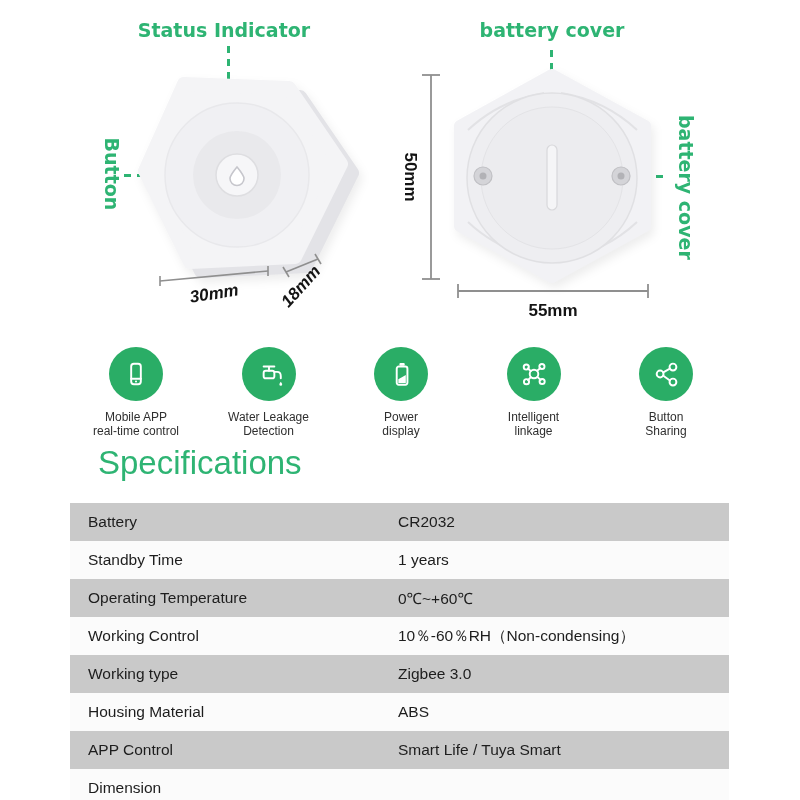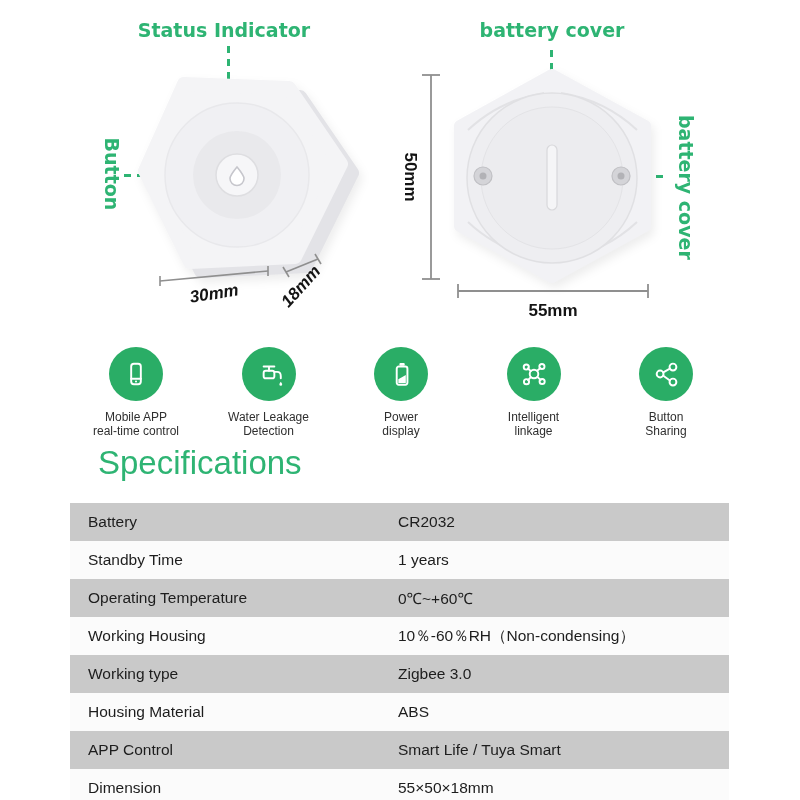--- a/index.html
+++ b/index.html
@@ -206,34 +206,33 @@
     </div>
     <div class="spec-row">
       <div class="spec-label">Standby Time</div>
       <div class="spec-value">1 years</div>
     </div>
     <div class="spec-row">
       <div class="spec-label">Operating Temperature</div>
       <div class="spec-value">0℃~+60℃</div>
     </div>
     <div class="spec-row">
-      <div class="spec-label">Working Housing</div>
+      <div class="spec-label">Working Control</div>
       <div class="spec-value">10％-60％RH（Non-condensing）</div>
     </div>
     <div class="spec-row">
       <div class="spec-label">Working type</div>
       <div class="spec-value">Zigbee 3.0</div>
     </div>
     <div class="spec-row">
       <div class="spec-label">Housing Material</div>
       <div class="spec-value">ABS</div>
     </div>
     <div class="spec-row">
       <div class="spec-label">APP Control</div>
       <div class="spec-value">Smart Life / Tuya Smart</div>
     </div>
     <div class="spec-row">
       <div class="spec-label">Dimension</div>
-      <div class="spec-value">55×50×18mm</div>
     </div>
   </div>
 
 </div>
 
 </body></html>

